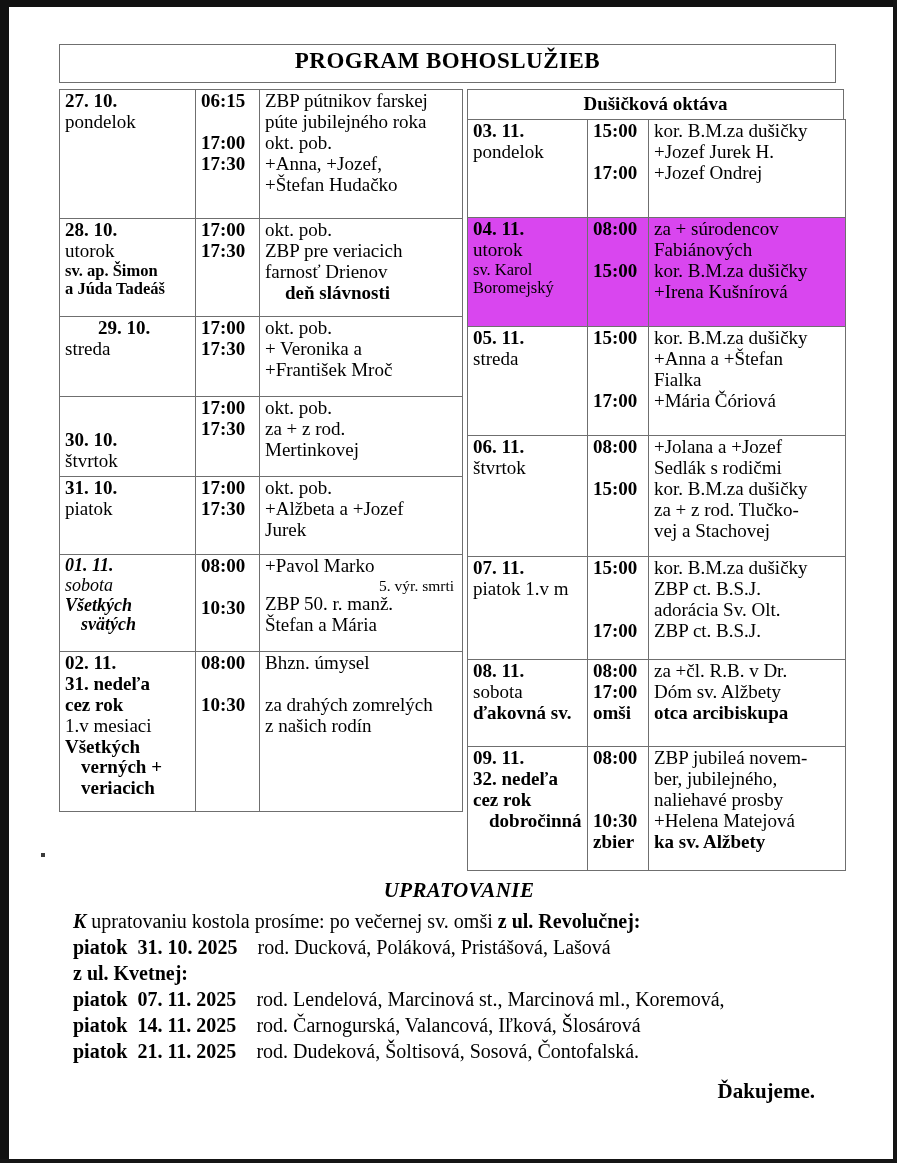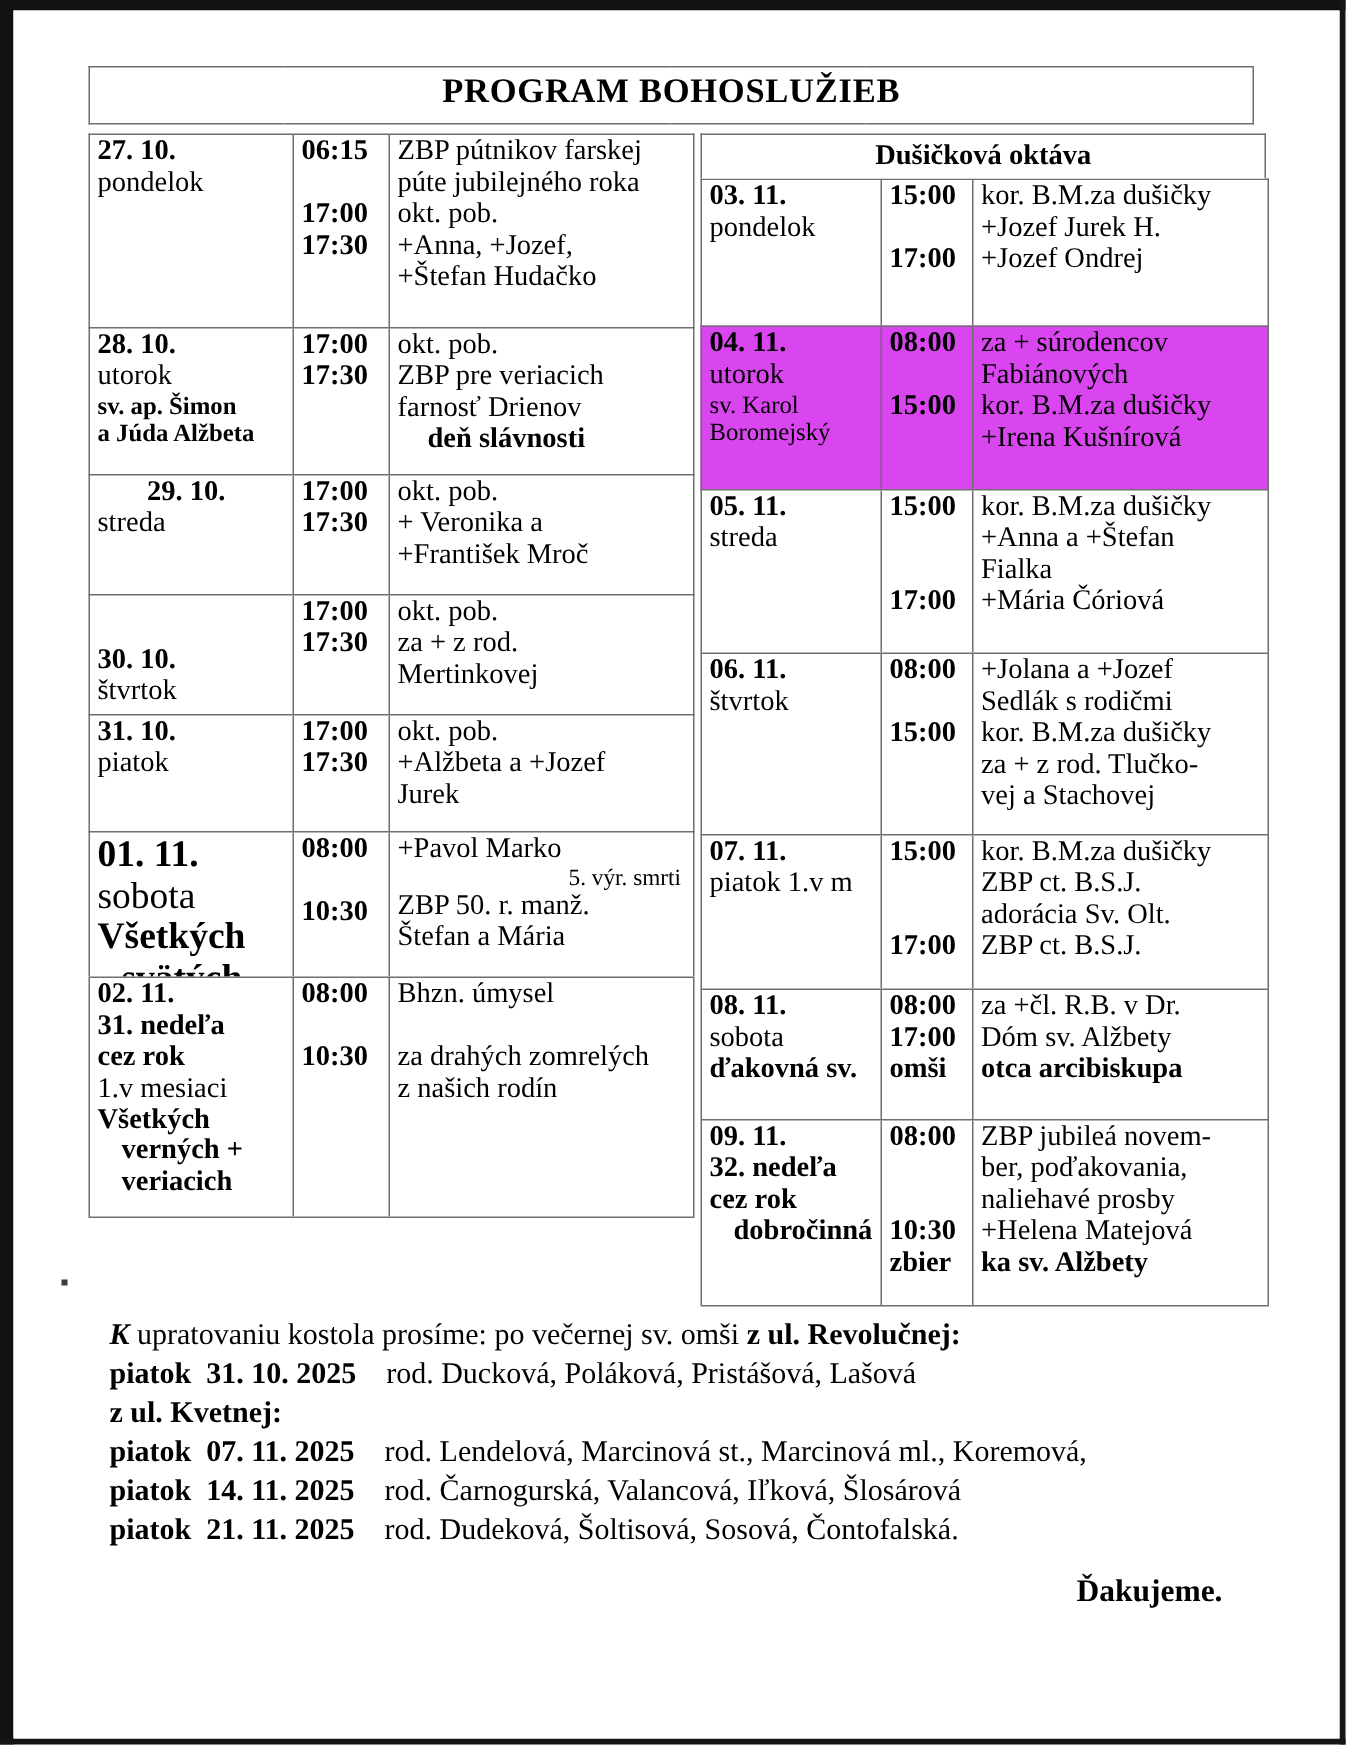--- a/index.html
+++ b/index.html
@@ -139,21 +139,21 @@
           <div>okt. pob.</div>
           <div>+Anna, +Jozef,</div>
           <div>+Štefan  Hudačko</div>
         </div>
       </div>
       <div style="position: absolute; left: 0px; top: 129px; height: 98px; display: flex; box-sizing: border-box; border-top: 1px solid rgb(111, 111, 111); border-left: 1px solid rgb(111, 111, 111); border-right: 1px solid rgb(111, 111, 111); background: rgb(255, 255, 255);">
         <div style="width: 136px; box-sizing: border-box; border-right: 1px solid rgb(111, 111, 111); padding: 1px 3px 0px 5px; font-size: 19px; line-height: 1.1;">
           <div style="font-weight: bold;">28. 10.</div>
           <div style="font-weight: normal;">utorok</div>
           <div style="font-weight: bold; font-size: 16.5px;">sv. ap. Šimon</div>
-          <div style="font-weight: bold; font-size: 16.5px;">a Júda Alžbeta</div>
+          <div style="font-weight: bold; font-size: 16.5px;">a Júda Tadeáš</div>
         </div>
         <div style="width: 64px; box-sizing: border-box; border-right: 1px solid rgb(111, 111, 111); padding: 1px 3px 0px 5px; font-size: 19px; font-weight: bold; line-height: 1.1;">
           <div>17:00</div>
           <div>17:30</div>
         </div>
         <div style="width: 202px; box-sizing: border-box; padding: 1px 2px 0px 5px; font-size: 19px; line-height: 1.1;">
           <div>okt. pob.</div>
           <div>ZBP pre veriacich</div>
           <div>farnosť Drienov</div>
           <div style="font-weight: bold; padding-left: 20px;">deň   slávnosti</div>
@@ -198,21 +198,21 @@
           <div>17:00</div>
           <div>17:30</div>
         </div>
         <div style="width: 202px; box-sizing: border-box; padding: 1px 2px 0px 5px; font-size: 19px; line-height: 1.1;">
           <div>okt. pob.</div>
           <div>+Alžbeta  a +Jozef</div>
           <div>Jurek</div>
         </div>
       </div>
       <div style="position: absolute; left: 0px; top: 465px; height: 97px; display: flex; box-sizing: border-box; border-top: 1px solid rgb(111, 111, 111); border-left: 1px solid rgb(111, 111, 111); border-right: 1px solid rgb(111, 111, 111); background: rgb(255, 255, 255);">
-        <div style="width: 136px; box-sizing: border-box; border-right: 1px solid rgb(111, 111, 111); padding: 1px 3px 0px 5px; font-size: 25px; line-height: 1.1;">
+        <div style="width: 136px; box-sizing: border-box; border-right: 1px solid rgb(111, 111, 111); padding: 1px 3px 0px 5px; font-size: 18px; line-height: 1.1; font-style: italic;">
           <div style="font-weight: bold;">01. 11.</div>
           <div style="font-weight: normal;">sobota</div>
           <div style="font-weight: bold;">Všetkých</div>
           <div style="font-weight: bold; padding-left: 16px;">svätých</div>
         </div>
         <div style="width: 64px; box-sizing: border-box; border-right: 1px solid rgb(111, 111, 111); padding: 1px 3px 0px 5px; font-size: 19px; font-weight: bold; line-height: 1.1;">
           <div>08:00</div>
           <div style="visibility: hidden;">&nbsp;</div>
           <div>10:30</div>
         </div>
@@ -362,31 +362,32 @@
         </div>
         <div style="width: 61px; box-sizing: border-box; border-right: 1px solid rgb(111, 111, 111); padding: 1px 3px 0px 5px; font-size: 19px; font-weight: bold; line-height: 1.1;">
           <div>08:00</div>
           <div style="visibility: hidden;">&nbsp;</div>
           <div style="visibility: hidden;">&nbsp;</div>
           <div>10:30</div>
           <div>zbier</div>
         </div>
         <div style="width: 196px; box-sizing: border-box; padding: 1px 2px 0px 5px; font-size: 19px; line-height: 1.1;">
           <div>ZBP jubileá novem-</div>
-          <div>ber, poďakovania,</div>
+          <div>ber, jubilejného,</div>
           <div>naliehavé  prosby</div>
           <div>+Helena  Matejová</div>
           <div style="font-weight: bold;">ka    sv.  Alžbety</div>
         </div>
       </div>
     </div>
 
   <div class="scan-dot"></div>
 
   <div class="cleaning">
+    <div class="clean-title">UPRATOVANIE</div>
 
     <div class="clean-line">
       <span class="ital">K</span><span> upratovaniu kostola prosíme: po večernej sv. omši </span><span class="bold">z ul. Revolučnej:</span>
     </div>
 
     <div class="clean-line">
       <span class="bold">piatok</span><span class="sp"></span><span class="bold">31. 10. 2025</span><span class="sp"></span><span class="sp"></span><span>rod. Ducková, Poláková, Pristášová, Lašová</span>
     </div>
 
     <div class="clean-line">

